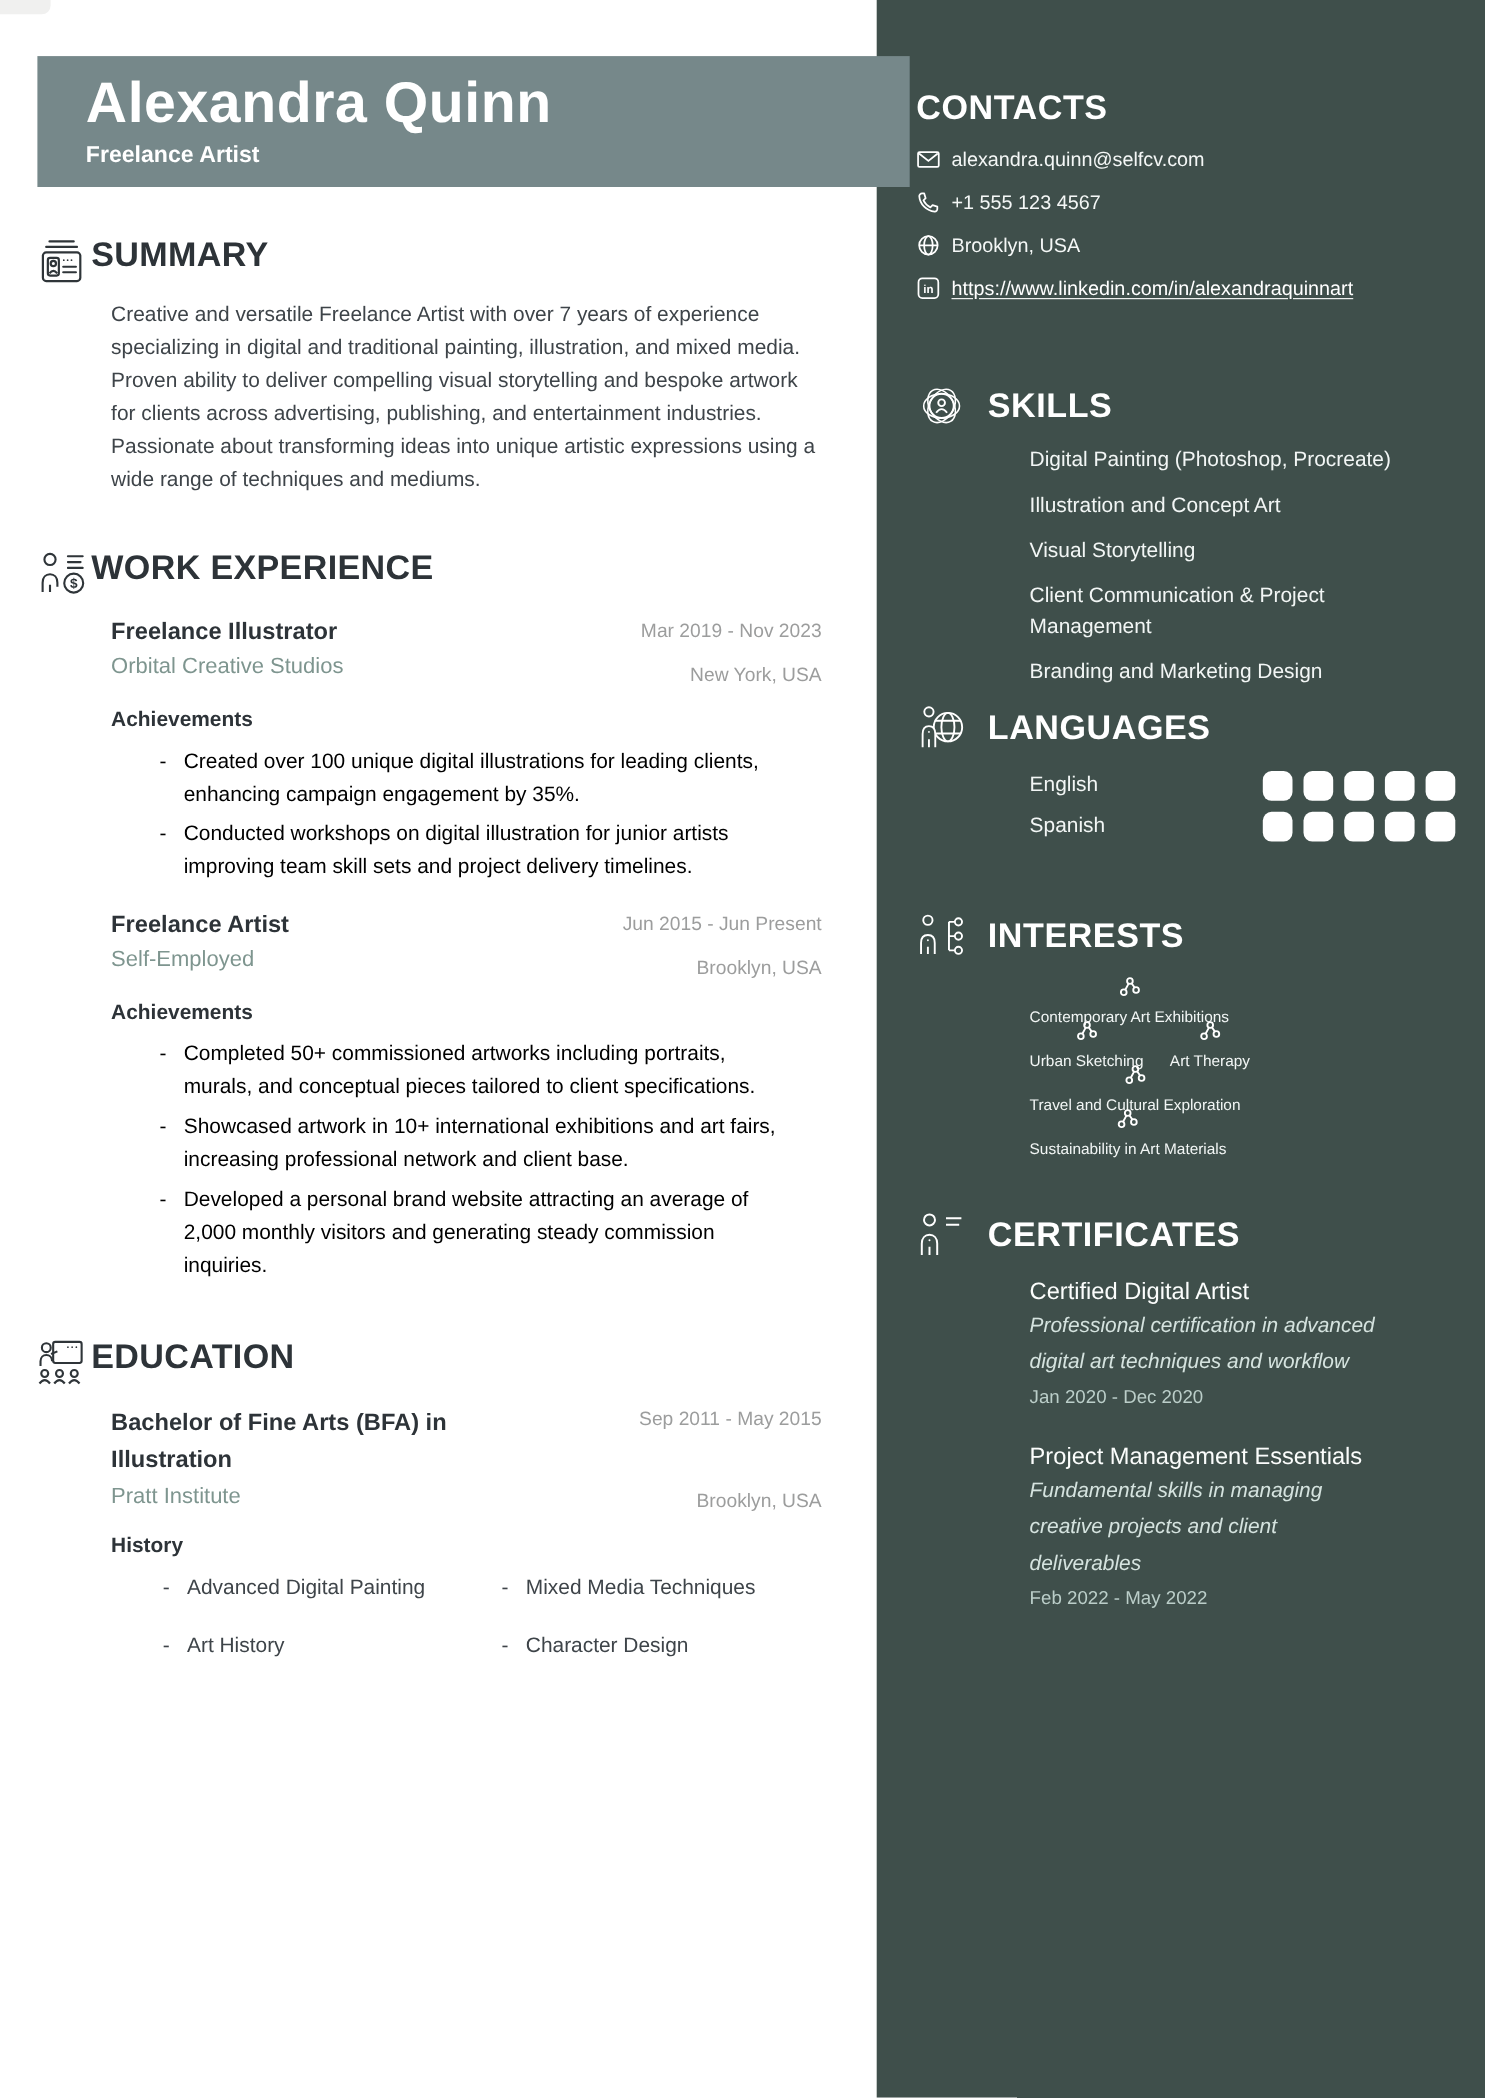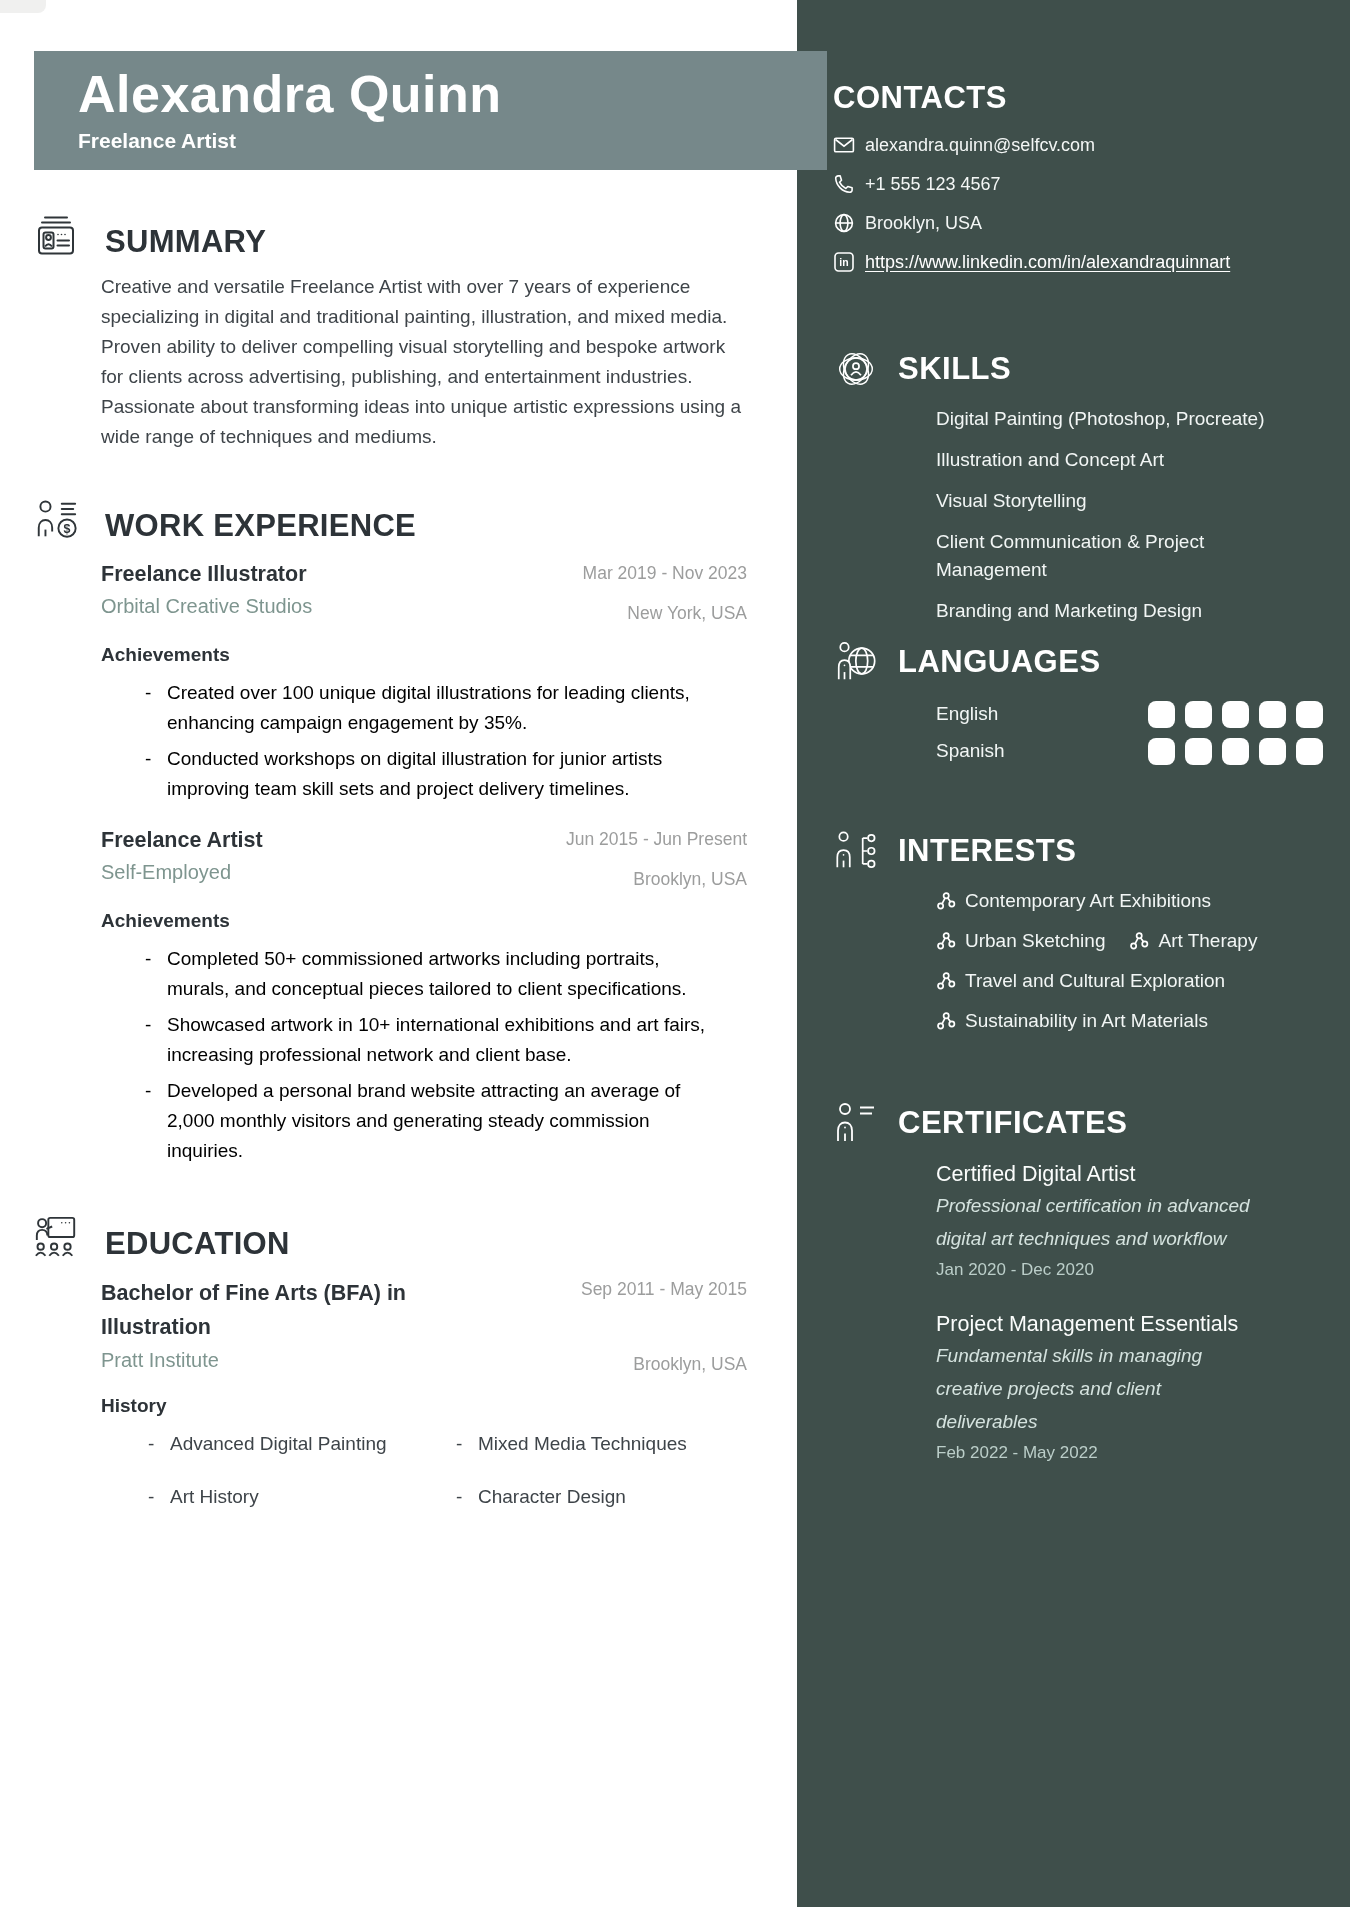--- a/index.html
+++ b/index.html
@@ -26,39 +26,39 @@
   .langs-sec { }
   .langs-list { margin-top:14px; margin-left:103px; width:387px; }
   .lang-row { display:flex; justify-content:space-between; align-items:center; height:28px; margin-bottom:9px; }
   .lang-name { font-size:19px; color:#F2F6F5; }
   .sq-group { display:flex; gap:10px; }
   .sq { width:27px; height:27px; border-radius:8px; background:#ffffff; }
 
   .interests-sec { margin-top:62px; }
   .interests-list { margin-top:12px; margin-left:103px; }
   .int-row { display:flex; gap:24px; margin-bottom:12px; }
-  .int-item { display:flex; align-items:center; gap:9px; height:28px; font-size:19px; color:#F2F6F5; }
+  .int-item { display:flex; align-items:center; gap:9px; height:28px; font-size:14px; color:#F2F6F5;flex-direction:column; }
   .int-icon { width:20px; height:20px; flex:0 0 20px; }
 
   .certs-sec { margin-top:64px; }
   .cert { margin-left:103px; width:330px; margin-top:12px; }
   .cert + .cert { margin-top:26px; }
   .cert-title { font-size:21.5px; color:#FBFDFC; line-height:30px; font-weight:400; }
   .cert-desc { font-size:19px; color:#D5E3DF; line-height:33px;font-style:italic; }
   .cert-date { font-size:17px; color:#BBCEC9; line-height:26px; margin-top:2px; }
 
   
   .banner { position:absolute; left:34px; top:51px; width:793px; height:119px; background:#76888A;
             display:flex; flex-direction:column; justify-content:center; padding-left:44px; gap:9px; z-index:3; }
   .name { font-size:52px; font-weight:800; color:#fff; letter-spacing:.5px; line-height:1; }
   .subtitle { font-size:21px; font-weight:700; color:#fff; }
 
   
   .left { position:absolute; left:33px; top:0; width:714px; }
-  .sec-head-l { display:flex; align-items:flex-end; gap:26px; height:46px; }
+  .sec-head-l { display:flex; align-items:flex-start; gap:4px; height:46px; }
   .l-icon { width:46px; height:48px; flex:0 0 46px; display:flex; align-items:center; justify-content:center; }
   .l-h2 { font-size:31px; font-weight:800; color:#2D3338; letter-spacing:.3px; }
   .sec-body { margin-left:68px; }
 
   .summary-sec { margin-top:214px; }
   .summary-text { margin-top:12px; width:648px; font-size:19px; line-height:30px; color:#3E4449; }
 
   .work-sec { margin-top:46px; }
   .job1 { margin-top:16px; }
   .job2 { margin-top:22px; }

